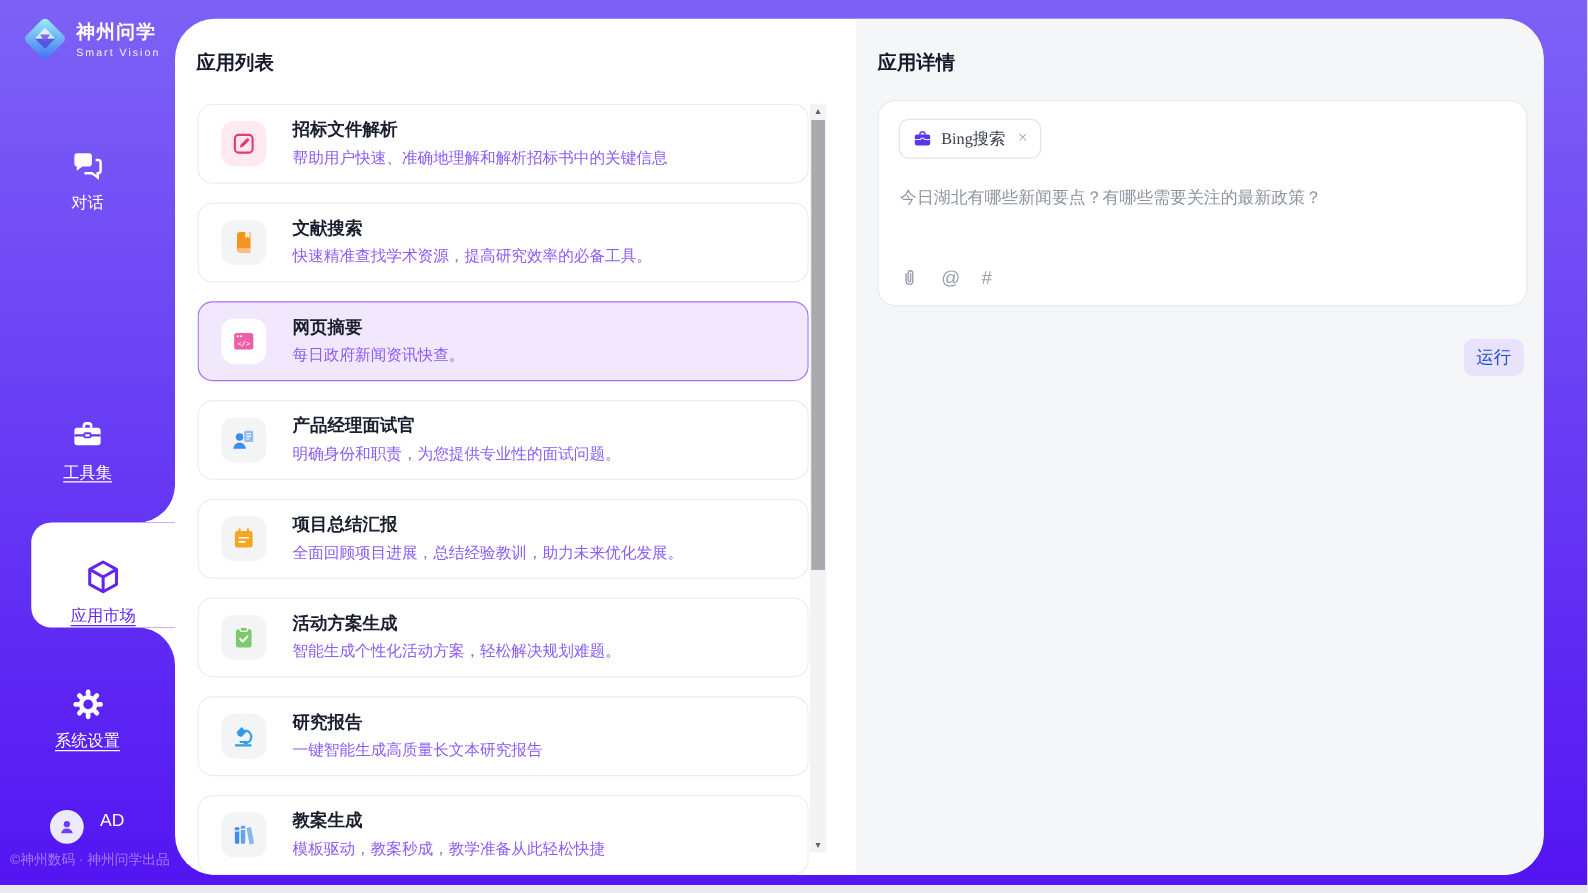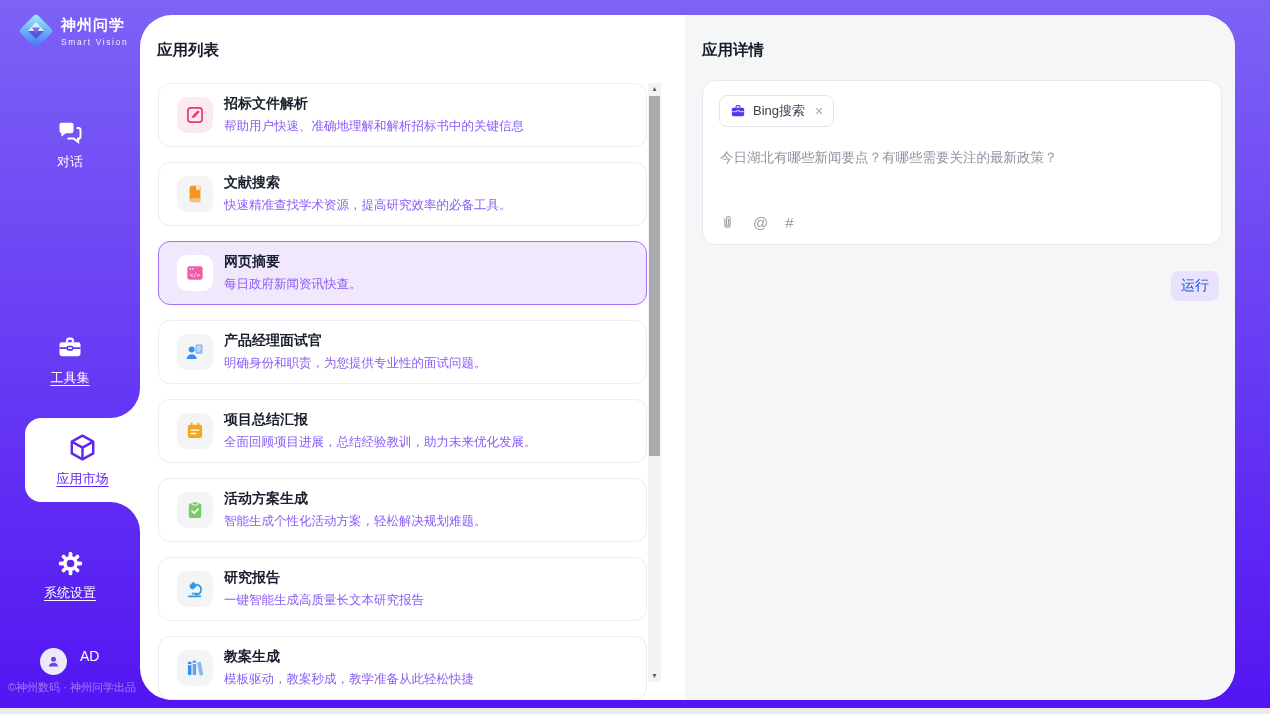--- a/index.html
+++ b/index.html
@@ -12,21 +12,21 @@
   .sidebar { position:absolute; left:0; top:0; width:140px; height:100%; color:#fff; }
   .logo { position:absolute; left:18px; top:13px; display:flex; align-items:center; gap:7px; }
   .logo-title { font-size:15px; font-weight:700; letter-spacing:1px; }
   .logo-sub { font-size:8.5px; letter-spacing:1.6px; margin-top:2px; color:rgba(255,255,255,.9); }
   .nav { position:absolute; inset:0; }
   .nav-item { position:absolute; left:0; width:140px; height:84px; display:flex; flex-direction:column;
               align-items:center; justify-content:center; gap:7px; color:#fff; cursor:pointer; }
   .nav-item .nav-label { font-size:13px; }
   .nav-item.underline .nav-label { text-decoration:underline; text-underline-offset:3px; }
   .nav .idx-0 { top:102px; } .nav .idx-1 { top:210px; } .nav .idx-2 { top:318px; }
-  .nav .idx-3 { top:418px; } .nav .idx-4 { top:534px; }
+  .nav .idx-3 { top:418px;justify-content:flex-end; } .nav .idx-4 { top:534px; }
   .nav-item.active { left:25px; width:115px; background:#fff; border-radius:16px 0 0 16px; color:#6326f1; }
   .fillet { display:none; position:absolute; right:0; width:30px; height:30px; }
   .nav-item.active .fillet { display:block; }
   .fillet-top { top:-30px; } .fillet-bottom { bottom:-30px; }
   .nav-ic { display:grid; place-items:center; }
   .user-row { position:absolute; left:40px; top:648px; display:flex; align-items:flex-start; gap:13px; }
   .avatar { width:27px; height:27px; border-radius:50%; background:#ece9fa; color:#6d3ef2;
             display:grid; place-items:center; }
   .user-name { font-size:14px; color:#fff; }
   .sidebar-footer { position:absolute; left:8px; bottom:13px; font-size:11px;
@@ -37,35 +37,35 @@
              background:#fff; border-radius:32px; overflow:hidden; }
   .panel-title { position:absolute; left:17px; top:25px; font-size:15.5px; font-weight:700; color:#161a28; }
 
   .list-panel { position:absolute; left:0; top:0; width:545px; height:100%; }
   .cards { position:absolute; left:18px; top:68px; width:489px; height:617px; display:flex;
            flex-direction:column; gap:15px; overflow:hidden; }
   .card { flex:0 0 64px; display:flex; align-items:center; padding-left:18px;
           border:1px solid #ececf1; border-radius:12px; background:#fff; cursor:pointer; }
   .card.active { background:#f1e8fe; border-color:#a472f6; }
   .tile { width:36px; height:36px; border-radius:10px; display:grid; place-items:center; flex:0 0 36px; }
-  .card-text { display:flex; flex-direction:column; gap:5px; margin-left:11px; }
+  .card-text { display:flex; flex-direction:column; gap:5px; margin-left:21px; }
   .card-title { font-size:14px; font-weight:700; color:#191e2e; }
   .card-desc { font-size:12.5px; color:#8b5cf6; }
 
   .scrollbar { position:absolute; left:508px; top:68px; width:13px; height:599px; background:#f3f3f5; }
   .scroll-thumb { position:absolute; left:1px; top:13px; width:11px; height:360px; background:#a9aaae; }
   .scroll-arrow { position:absolute; left:0; width:13px; text-align:center; font-size:8px; color:#5c6066;
                   line-height:12px; cursor:pointer; }
   .scroll-arrow.up { top:0; } .scroll-arrow.down { bottom:0; }
 
   .detail-panel { position:absolute; left:545px; top:0; width:550px; height:100%; background:#f5f6f8; }
   .detail-card { position:absolute; left:17px; top:65px; width:520px; height:165px; background:#fff;
                  border:1px solid #e9eaef; border-radius:14px; }
   .tag { position:absolute; left:16px; top:14px; height:32px; display:inline-flex; align-items:center;
-         gap:7px; padding:0 10px; border:1px solid #e3e4ea; border-radius:8px; background:#fff; cursor:pointer; }
+         gap:7px; padding:0 10px; border:1px solid #e3e4ea; border-radius:8px; background:#fff; cursor:pointer;font-family:Liberation Serif, serif; }
   .tag-ic { color:#5b34f0; display:grid; place-items:center; }
   .tag-label { font-size:13px; color:#3b404d; }
   .tag-close { font-size:14px; color:#a2a7b2; margin-left:3px; cursor:pointer; }
   .prompt { position:absolute; left:17px; top:68px; right:16px; font-size:13.5px; color:#8d93a0; }
   .composer { position:absolute; left:16px; bottom:13px; display:flex; align-items:center; gap:17px;
               color:#9aa0ab; }
   .comp-ic { display:grid; place-items:center; cursor:pointer; }
   .txt-ic { font-size:15px; }
   .run-btn { position:absolute; right:16px; top:256px; width:48px; height:30px; background:#e9e2fc;
              color:#1d4ed8; border:none; border-radius:8px; font-size:14px; cursor:pointer;

